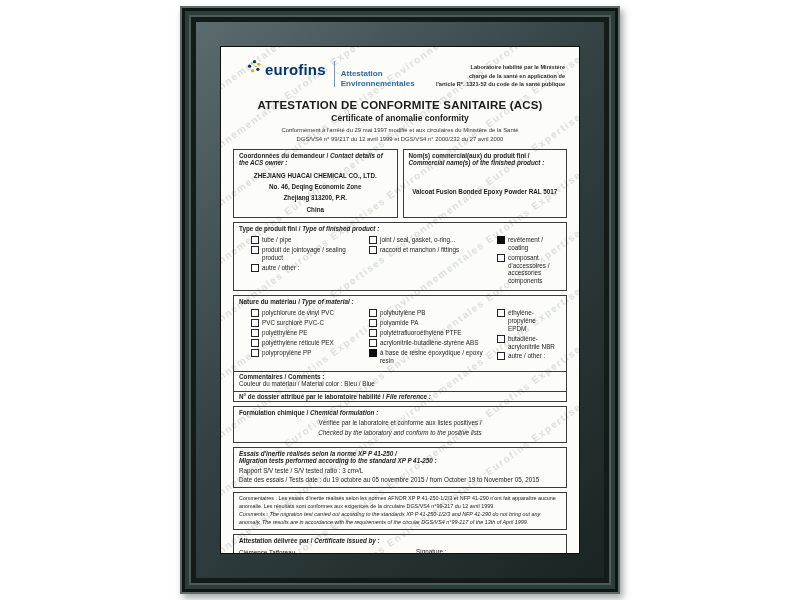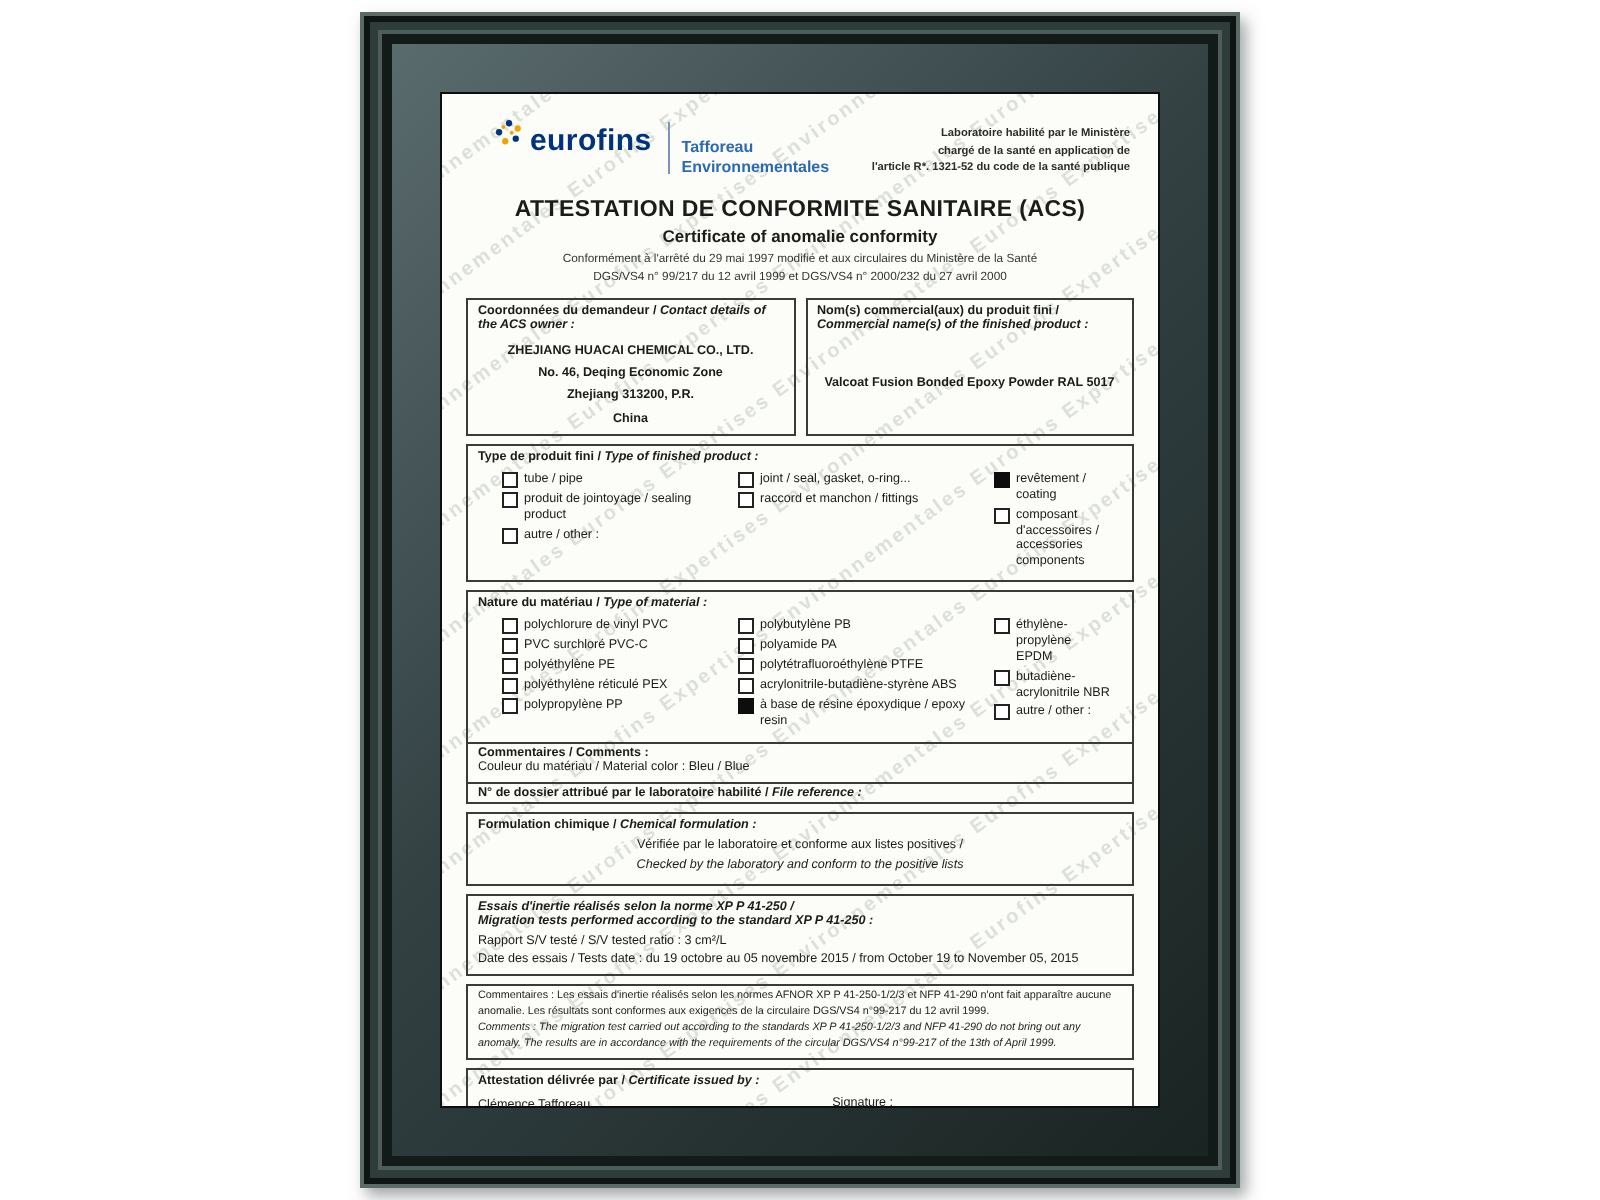--- a/index.html
+++ b/index.html
@@ -106,21 +106,21 @@
                   <circle cx="7.5" cy="15.5" r="2.1" fill="#f2a300"></circle>
                   <circle cx="3.4" cy="9.5" r="2.1" fill="#00337d"></circle>
                   <circle cx="6.2" cy="6" r="1.3" fill="#f2a300"></circle>
                   <circle cx="11.8" cy="9.8" r="1.3" fill="#f2a300"></circle>
                 </svg>
               </span>
               <span class="brandname">eurofins</span>
             </div>
             <div class="brandsep"></div>
             <div class="brandsub">
-              <div>Tafforeau</div>
+              <div>Attestation</div>
               <div>Environnementales</div>
             </div>
           </div>
           <div class="accred">
             <div>Laboratoire habilité par le Ministère</div>
             <div>chargé de la santé en application de</div>
             <div>l'article R*. 1321-52 du code de la santé publique</div>
           </div>
         </div>
 

